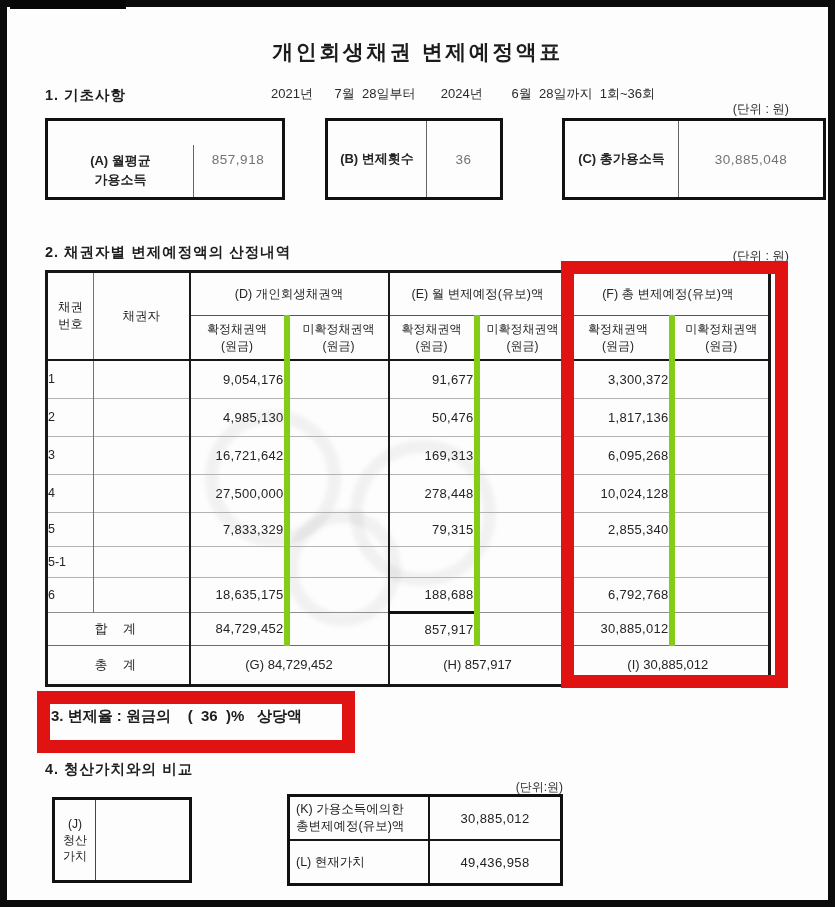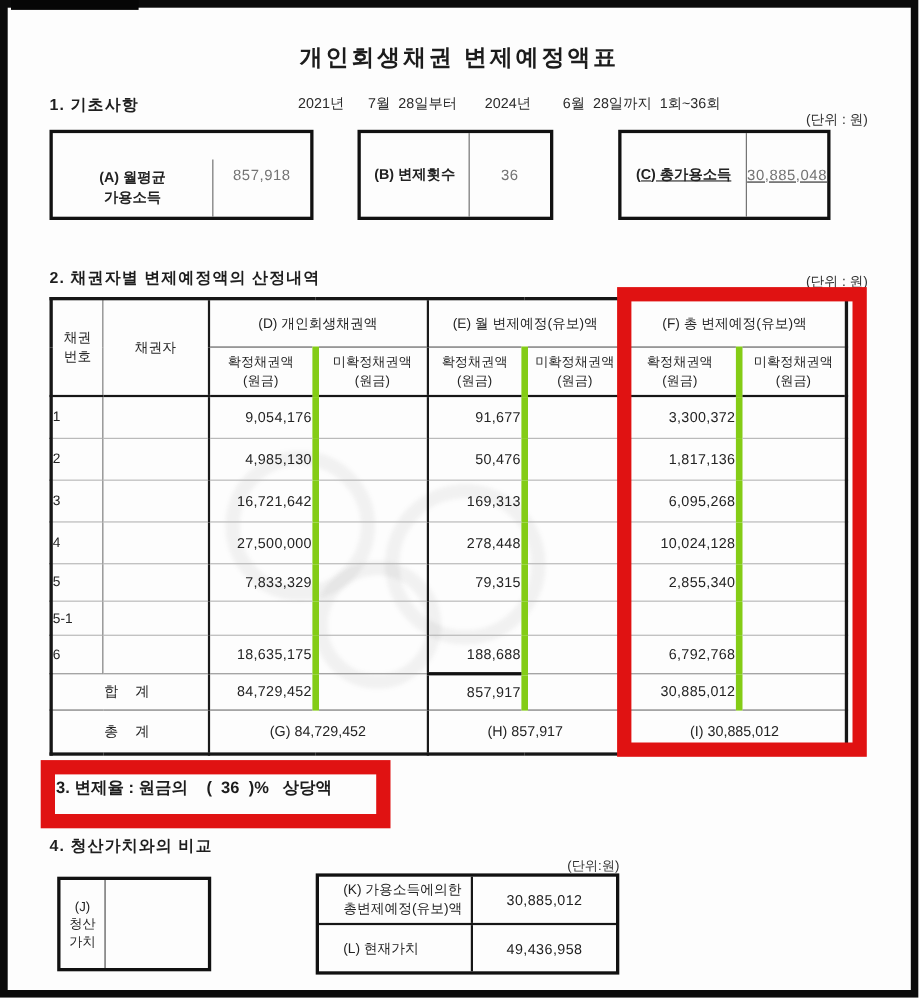--- a/index.html
+++ b/index.html
@@ -56,21 +56,21 @@
   .jbox{position:absolute;left:52px;top:797px;width:140px;height:86px;border:3px solid #111;
         box-sizing:border-box;display:flex;background:#fdfdfd;}
   .jbox .jlbl{width:40px;border-right:1px solid #444;display:flex;flex-direction:column;
         align-items:center;justify-content:center;font-size:12px;line-height:1.35;color:#222;}
   .jbox .jval{flex:1;}
   .klbox{position:absolute;left:287px;top:794px;width:276px;height:92px;border:3px solid #111;
         box-sizing:border-box;display:flex;flex-direction:column;background:#fdfdfd;}
   .klrow{flex:1;display:flex;}
   .klrow + .klrow{border-top:2px solid #161616;}
   .kllbl{width:140px;border-right:2px solid #161616;display:flex;flex-direction:column;
-         justify-content:center;padding-left:22px;font-size:12.5px;line-height:1.35;color:#222;box-sizing:border-box;}
+         justify-content:center;padding-left:6px;font-size:12.5px;line-height:1.35;color:#222;box-sizing:border-box;}
   .klval{flex:1;display:flex;align-items:center;justify-content:center;font-size:13px;letter-spacing:.4px;}
 
   
   .wm{position:absolute;border-radius:50%;border:13px solid rgba(90,90,90,.07);filter:blur(2px);}
 </style>
 </head>
 <body>
 
 <div class="frame">
   <div class="paper"></div>
@@ -92,21 +92,21 @@
       <span>가용소득</span>
     </div>
     <div class="val">857,918</div>
   </div>
 
   <div class="sumbox" style="left:325px;width:178px;">
     <div class="lbl" style="width:98px;">(B) 변제횟수</div>
     <div class="val">36</div>
   </div>
 
-  <div class="sumbox" style="left:562px;width:193px;text-decoration:underline;">
+  <div class="sumbox" style="left:562px;width:264px;">
     <div class="lbl" style="width:113px;">(C) 총가용소득</div>
     <div class="val">30,885,048</div>
   </div>
 
   <div class="abs sec-heading" style="left:45px;top:243px;">2. 채권자별 변제예정액의 산정내역</div>
   <div class="abs unit" style="left:697px;top:248px;width:92px;">(단위 : 원)</div>
 
   <table class="main">
     <colgroup>
       <col style="width:47px">

